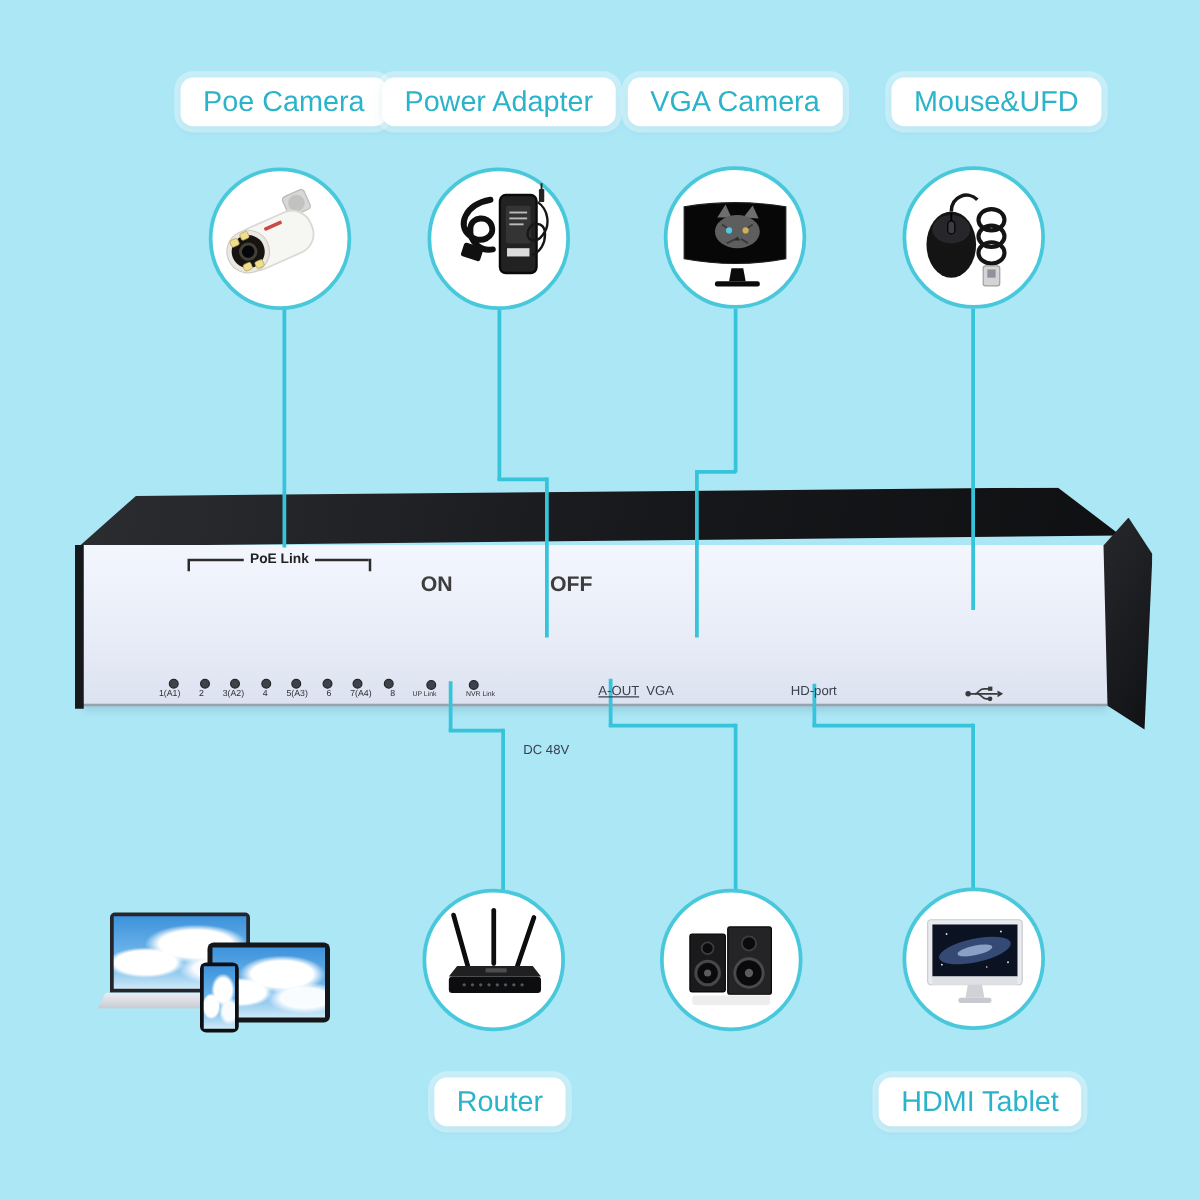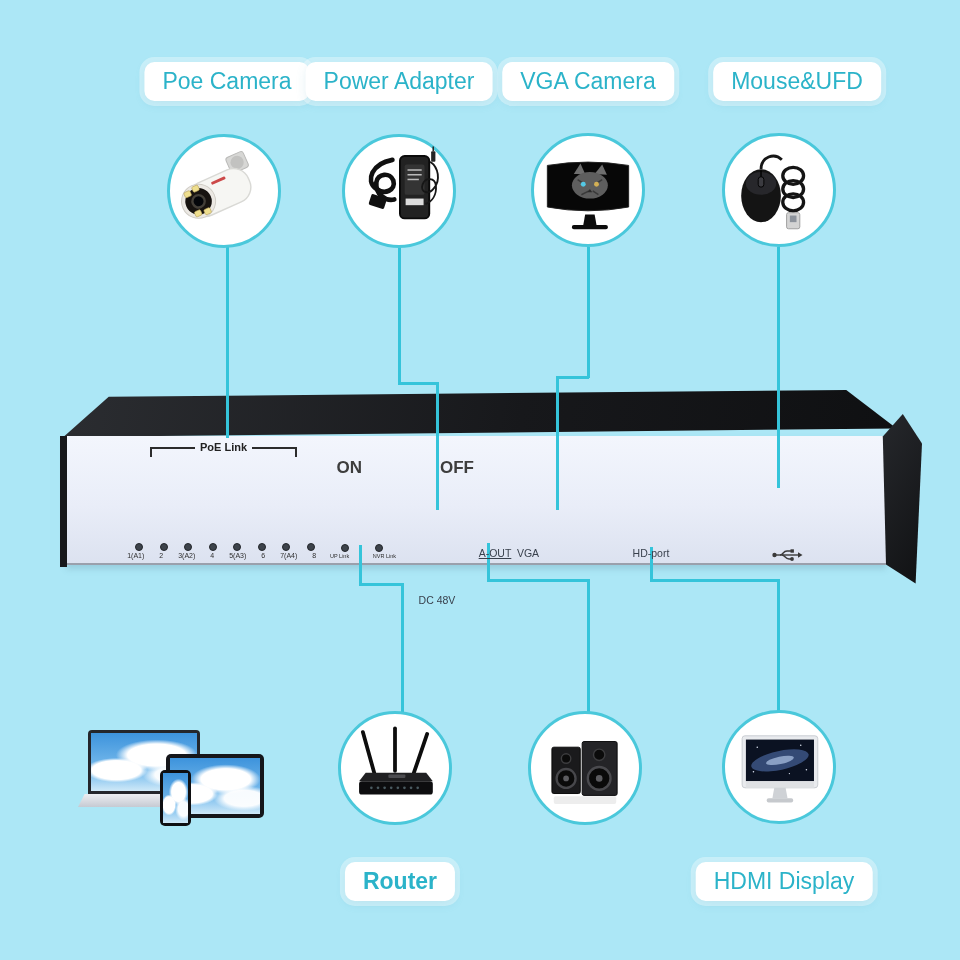--- a/index.html
+++ b/index.html
@@ -153,22 +153,22 @@
 </head>
 <body>
 
 <div id="stage">
 
   <div class="pill" style="left:227px;top:62px;"><span>Poe Camera</span></div>
   <div class="pill" style="left:399px;top:62px;"><span>Power Adapter</span></div>
   <div class="pill" style="left:588px;top:62px;"><span>VGA Camera</span></div>
   <div class="pill" style="left:797px;top:62px;"><span>Mouse&amp;UFD</span></div>
 
-  <div class="pill" style="left:400px;top:862px;font-weight:bold;"><span>Router</span></div>
-  <div class="pill" style="left:784px;top:862px;"><span>HDMI Display</span></div>
+  <div class="pill" style="left:400px;top:862px;"><span>Router</span></div>
+  <div class="pill" style="left:784px;top:862px;"><span>HDMI Tablet</span></div>
 
   <div class="cline" style="left:226px;top:247px;width:2.5px;height:191px;"></div>
   <div class="cline" style="left:398px;top:247px;width:2.5px;height:137px;"></div>
   <div class="cline" style="left:398px;top:382px;width:40px;height:2.5px;"></div>
   <div class="cline" style="left:436px;top:382px;width:2.5px;height:128px;"></div>
   <div class="cline" style="left:587px;top:247px;width:2.5px;height:131px;"></div>
   <div class="cline" style="left:556px;top:376px;width:33px;height:2.5px;"></div>
   <div class="cline" style="left:556px;top:376px;width:2.5px;height:134px;"></div>
   <div class="cline" style="left:777px;top:247px;width:2.5px;height:241px;"></div>
   <div class="cline" style="left:359px;top:545px;width:2.5px;height:40px;"></div>

